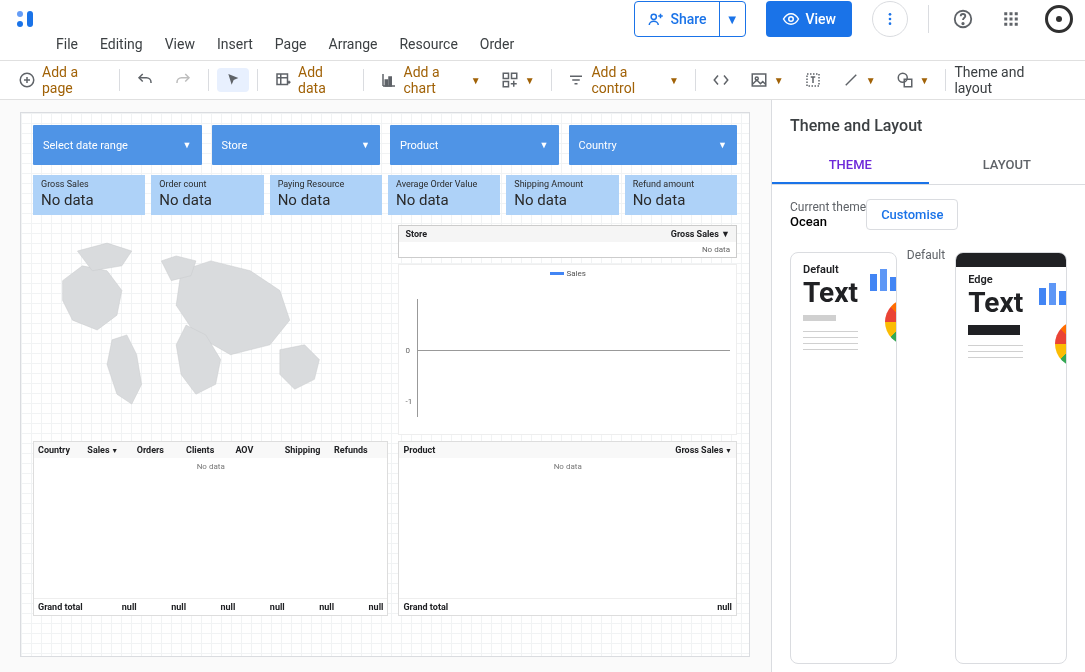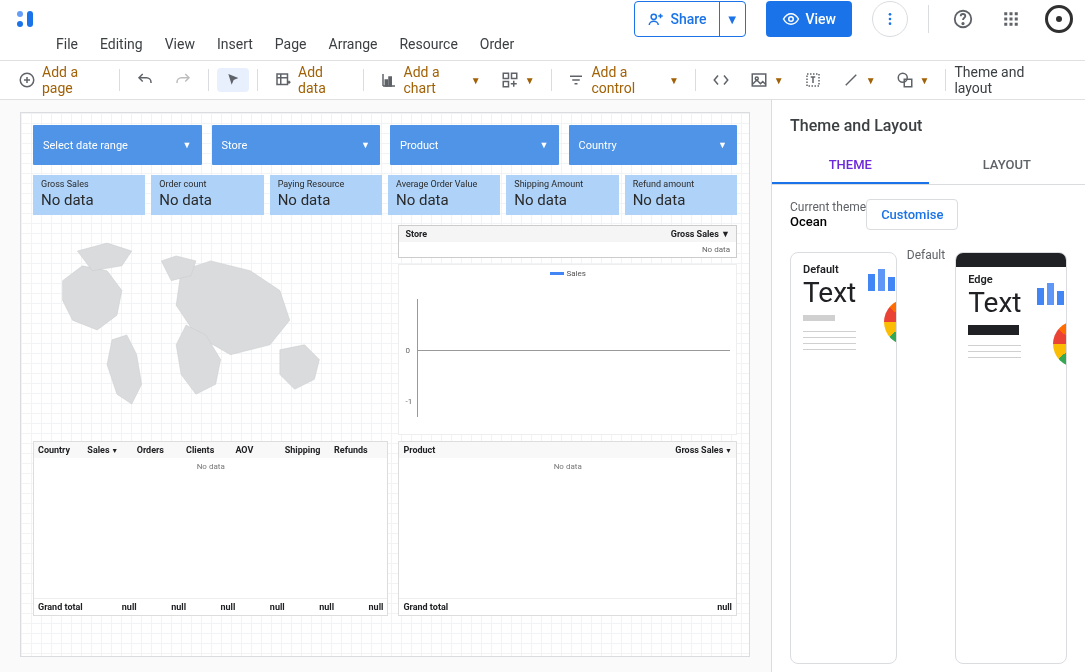--- a/index.html
+++ b/index.html
@@ -85,21 +85,21 @@
 .sp-current { display:flex; align-items:center; justify-content:flex-start; padding:14px 18px; }
 .sp-current-text { font-size:12px; color:#5f6368; }
 .sp-current-name { font-size:13px; color:#000000; font-weight:500; }
 .customise-btn { border:1px solid #dadce0; color:#1a73e8; padding:7px 14px; border-radius:4px; font-size:13px; font-weight:500; }
 .sp-gallery { padding:8px 18px; overflow:auto; flex:1; display:flex; flex-direction:row; gap:10px; }
 .theme-card { border:1px solid #dadce0; border-radius:8px; overflow:hidden; background:#fff; }
 .theme-card.edge .tc-top { background:#202124; height:14px; }
 .tc-body { display:flex; padding:10px 12px; gap:12px; }
 .tc-left { flex:1; }
 .tc-name { font-size:11px; font-weight:600; color:#202124; }
-.tc-text { font-size:28px; font-weight:400; color:#202124; }
+.tc-text { font-size:28px; font-weight:700; color:#202124; }
 .tc-bars { height:6px; background:#d0d0d0; margin-top:6px; width:60%; }
 .tc-lines { margin-top:10px; }
 .tc-lines div { height:1px; background:#d0d0d0; margin:5px 0; }
 .tc-right { flex:1; display:flex; flex-direction:column; gap:8px; align-items:center; }
 .bars-mini { display:flex; gap:3px; align-items:flex-end; height:28px; }
 .bars-mini span { width:7px; }
 .pie-mini { width:46px; height:46px; border-radius:50%; background: conic-gradient(#4285f4 0 130deg,#5e97f6 130deg 190deg,#34a853 190deg 230deg,#fbbc04 230deg 270deg,#ea4335 270deg 310deg,#ff6d01 310deg 360deg); }
 .theme-label { font-size:12px; color:#5f6368; margin-top:-4px; }
 .edge .tc-body { padding-top:6px;justify-content:space-between; }
 .edge .tc-bars { background:#202124; height:10px; width:95%; }

